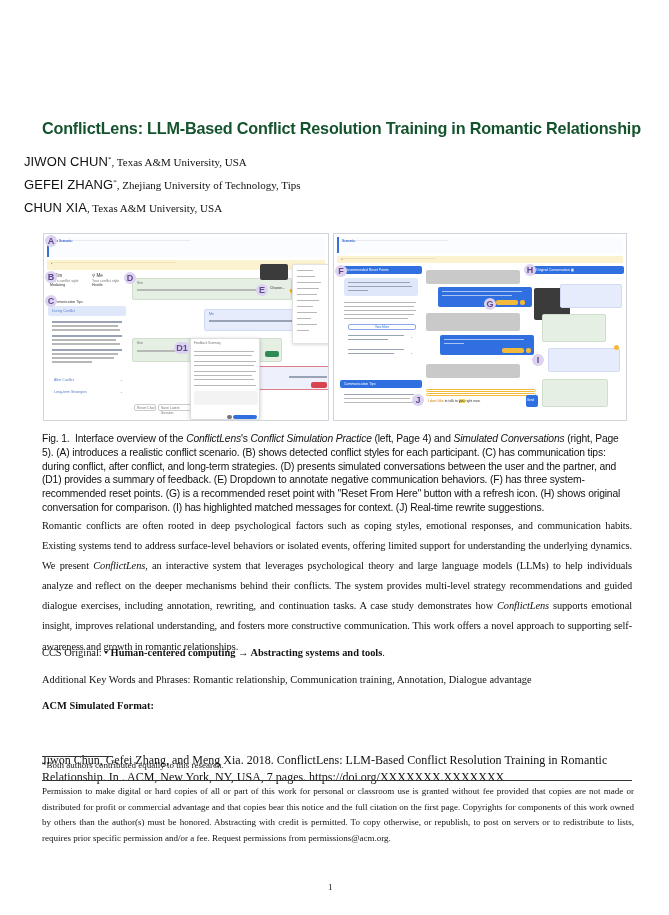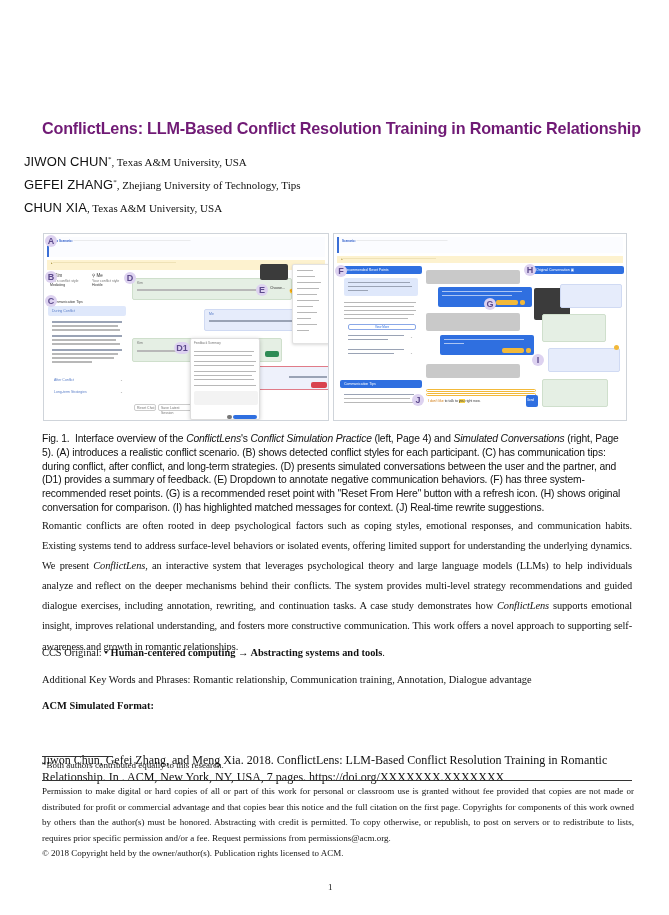--- a/index.html
+++ b/index.html
@@ -1,17 +1,17 @@
 <!DOCTYPE html>
 <html><head>
 <meta charset="utf-8">
 <style>
   * { box-sizing: border-box; margin: 0; padding: 0; }
   body { width: 669px; height: 915px; background: #ffffff; font-family: "Liberation Serif", serif; color: #111; position: relative; overflow: hidden; }
-  .title { position: absolute; left: 42px; top: 119px; font-family: "Liberation Sans", sans-serif; font-weight: bold; font-size: 16.2px; letter-spacing: -0.2px; color: #701a75; white-space: nowrap; }
+  .title { position: absolute; left: 42px; top: 119px; font-family: "Liberation Sans", sans-serif; font-weight: bold; font-size: 16.2px; letter-spacing: -0.2px; color: #14532d; white-space: nowrap; }
   .author { position: absolute; left: 24px; font-size: 11px; white-space: nowrap; }
   .author .name { font-family: "Liberation Sans", sans-serif; font-size: 13px; letter-spacing: 0.1px; }
   .author sup { font-size: 7px; }
 
   .figure { position: absolute; left: 43px; top: 233px; width: 584px; height: 193px; }
   .panel { position: absolute; top: 0; height: 188px; border: 1px solid #cfd4da; background: #fff; overflow: hidden; }
   .panel.left { left: 0; width: 286px; }
   .panel.right { left: 290px; width: 294px; }
   .scenario { position: absolute; left: 3px; top: 3px; right: 3px; height: 20px; border-left: 2px solid #3b6fd6; background: #fbfcff; font-family: "Liberation Sans", sans-serif; font-size: 3px; color: #888; padding: 2px 3px; line-height: 4px; }
   .scenario b { color: #2b5bc9; }
@@ -244,15 +244,14 @@
 <div class="ccs"><span>CCS Original: • </span><b>Human-centered computing → Abstracting systems and tools</b><span>.</span></div>
 <div class="kw">Additional Key Words and Phrases: Romantic relationship, Communication training, Annotation, Dialogue advantage</div>
 <div class="acm-h">ACM Simulated Format:</div>
 <div class="acm-ref">Jiwon Chun, Gefei Zhang, and Meng Xia. 2018. ConflictLens: LLM-Based Conflict Resolution Training in Romantic Relationship. In . ACM, New York, NY, USA, 7 pages. https://doi.org/XXXXXXX.XXXXXXX</div>
 
 <div class="fn-rule"></div>
 <div class="fn">*Both authors contributed equally to this research.</div>
 <div class="perm-rule"></div>
 <div class="perm">Permission to make digital or hard copies of all or part of this work for personal or classroom use is granted without fee provided that copies are not made or distributed for profit or commercial advantage and that copies bear this notice and the full citation on the first page. Copyrights for components of this work owned by others than the author(s) must be honored. Abstracting with credit is permitted. To copy otherwise, or republish, to post on servers or to redistribute to lists, requires prior specific permission and/or a fee. Request permissions from permissions@acm.org.</div>
 <div class="copy">
-  <div>© 2018 Copyright held by the owner/author(s). Publication rights licensed to ACM.</div>
 </div>
 <div class="pagenum">1</div>
 
 </body></html>

